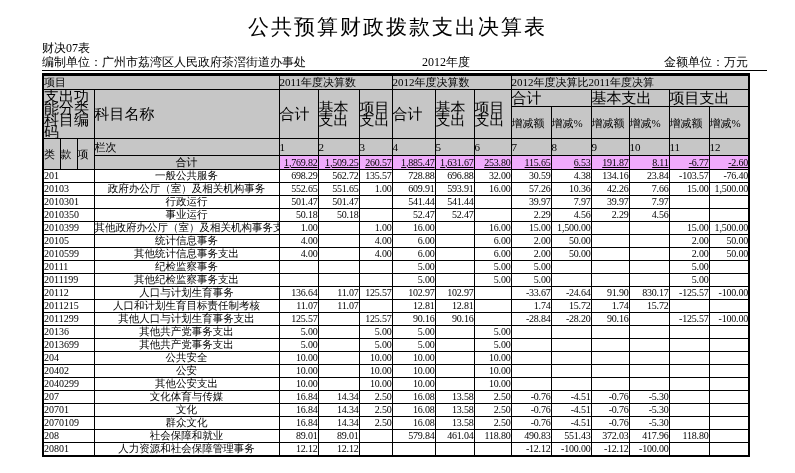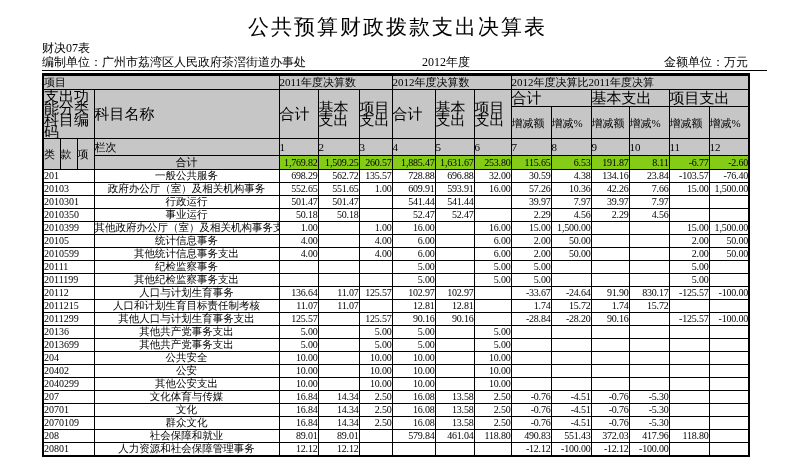--- a/index.html
+++ b/index.html
@@ -34,21 +34,21 @@
     font-weight:normal; vertical-align:middle;
   }
   tr.hA th { height:13px; font-size:11px; line-height:13px; }
   tr.hB th { font-size:15px; line-height:12px; }
   tr.hC th { height:31px; font-size:11px; line-height:12px; }
   tr.hD th { height:16px; font-size:11px; line-height:16px; }
   .ghead { background:#c6c6c6; text-align:left; }
   .wrapcjk { word-break:break-all; padding:0 2px; }
   th.kv { vertical-align:top; padding-top:1px; }
   tr.hE { height:13px; }
-  tr.hE td.num { background:#84cc16; }
+  tr.hE td.num { background:#f0abfc;text-decoration:underline; }
   .total-label { background:#c6c6c6; font-size:11px; line-height:13px; text-align:center; }
   td.num {
     text-align:right; font-size:10px; line-height:12px; height:12px;
     padding-right:2px; white-space:nowrap; letter-spacing:-0.2px;
   }
   td.code {
     text-align:left; font-size:10px; line-height:12px; height:12px;
     padding-left:2px; white-space:nowrap;
   }
   td.name {

